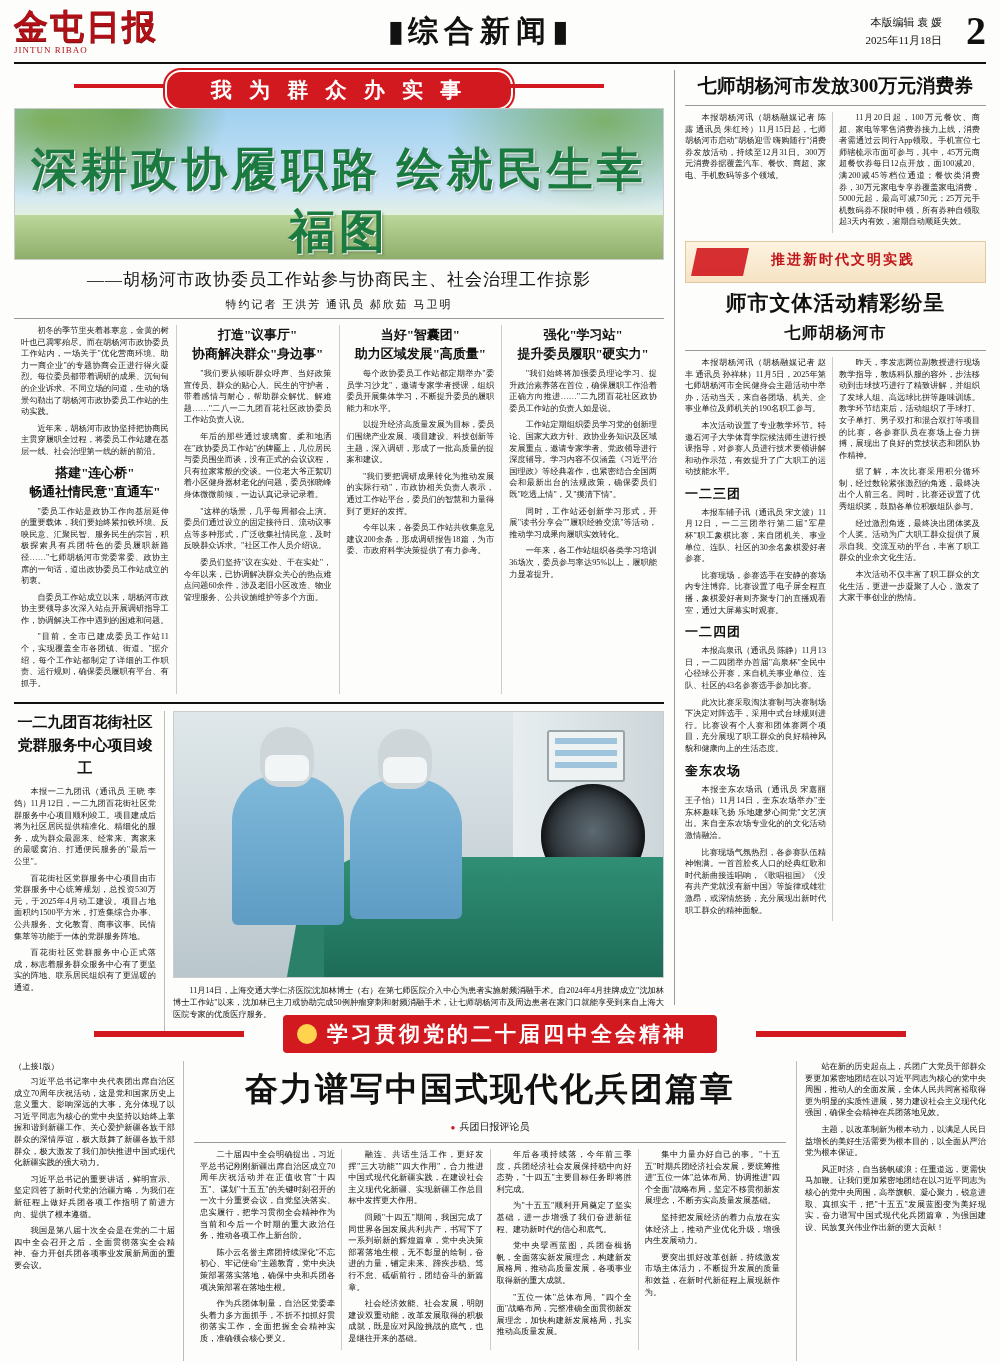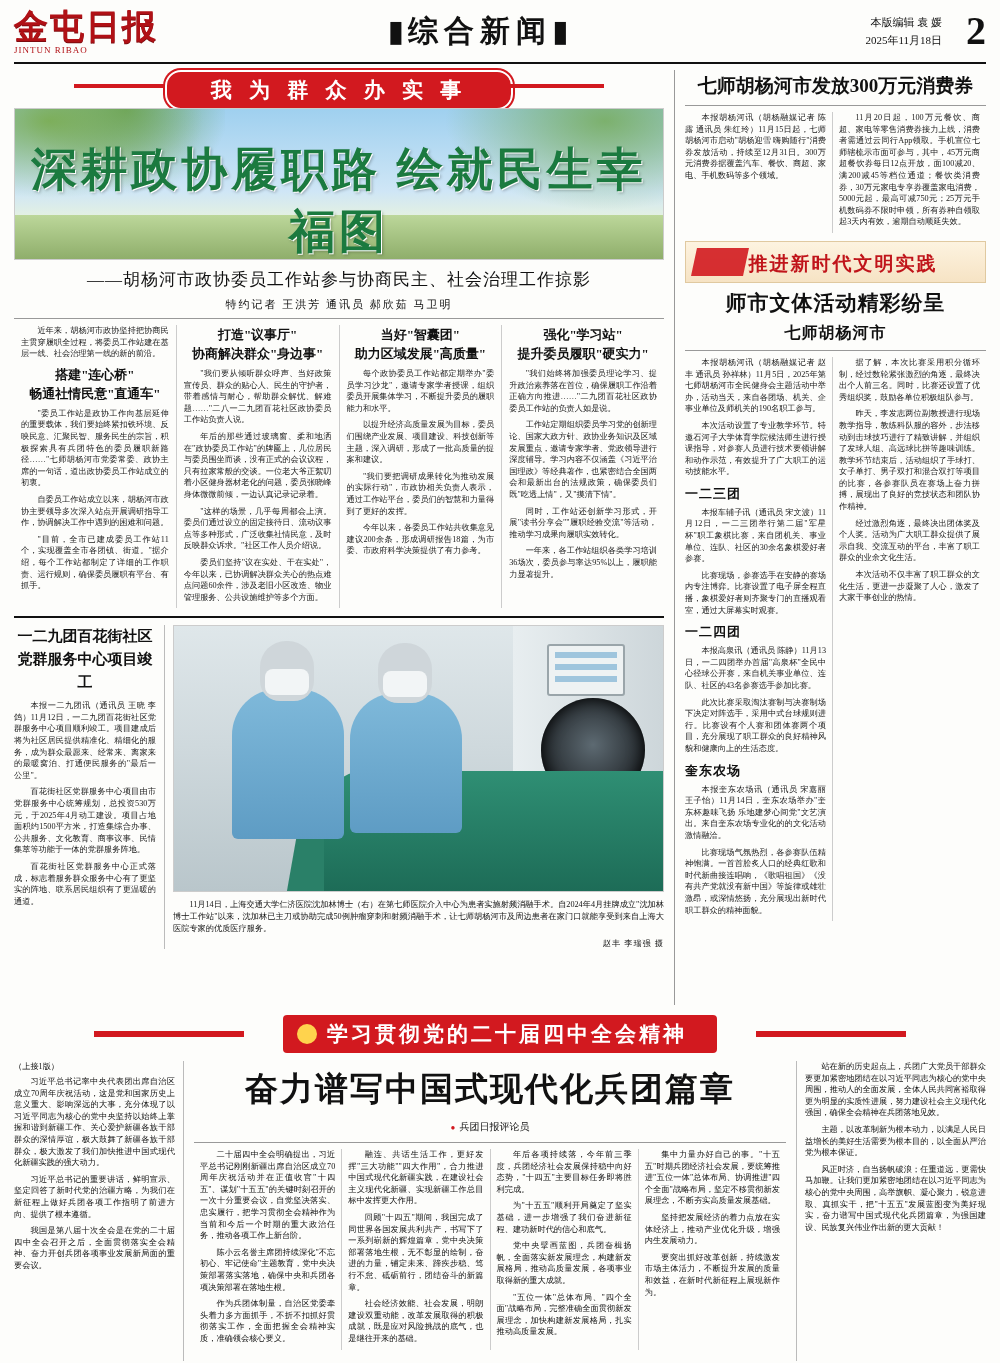--- a/index.html
+++ b/index.html
@@ -110,21 +110,21 @@
   
   .r-head{font-size:19px;font-weight:bold;text-align:center;line-height:27px;margin:2px 0 6px;}
   .r-cols{display:flex;}
   .r-cols > .c{flex:1;padding:0 6px;box-sizing:border-box;border-left:1px solid #ccc;}
   .r-cols > .c:first-child{border-left:0;padding-left:0;}
   .r-banner{
     position:relative;height:40px;margin:8px 0 6px;border:1px solid #e0c9a0;overflow:hidden;
     background:linear-gradient(180deg,#fdf3e0,#f6e3c4);
   }
   .r-banner .txt{
-    position:absolute;left:0;right:0;top:9px;text-align:center;font-size:19px;font-weight:bold;
+    position:absolute;left:0;right:0;top:9px;text-align:center;font-size:14px;font-weight:bold;
     color:#c0141a;letter-spacing:2px;margin-left:15px;
   }
   .r-banner .flag{position:absolute;left:8px;top:6px;width:52px;height:28px;background:#d2191f;transform:skewX(-12deg);opacity:.9;}
   .sec-title{font-size:21px;font-weight:bold;text-align:center;margin:6px 0 6px;letter-spacing:1px;}
   .kicker{font-size:16px;font-weight:bold;text-align:center;margin:4px 0 5px;letter-spacing:1px;}
   .r-sub{font-size:13px;font-weight:bold;text-align:left;margin:7px 0 4px;letter-spacing:1px;}
 
   
   .study-band{margin:10px 0 6px;text-align:center;position:relative;height:40px;}
   .study-band .inner{
@@ -188,20 +188,21 @@
         <div class="leaf2"></div>
         <div class="ground"></div>
         <div class="hl">深耕政协履职路  绘就民生幸福图</div>
       </div>
       <div class="hero-sub">——胡杨河市政协委员工作站参与协商民主、社会治理工作掠影</div>
       <div class="byline">特约记者 王洪芳  通讯员 郝欣茹 马卫明</div>
       <hr class="hr-thin">
 
       <div class="cols4">
         <div class="c">
+          <p class="tx">初冬的季节里夹着暮寒意，金黄的树叶也已凋零殆尽。而在胡杨河市政协委员工作站内，一场关于"优化营商环境、助力一商企业"的专题协商会正进行得火凝烈。每位委员都带着调研的成果、沉甸甸的企业诉求、不同立场的问道，生动的场景勾勒出了胡杨河市政协委员工作站的生动实践。</p>
           <p class="tx">近年来，胡杨河市政协坚持把协商民主贯穿履职全过程，将委员工作站建在基层一线、社会治理第一线的新的前沿。</p>
           <div class="sub-h">搭建"连心桥"<br>畅通社情民意"直通车"</div>
           <p class="tx">"委员工作站是政协工作向基层延伸的重要载体，我们要始终紧扣铁环境、反映民意、汇聚民智、服务民生的宗旨，积极探索具有兵团特色的委员履职新路径……"七师胡杨河市党委常委、政协主席的一句话，道出政协委员工作站成立的初衷。</p>
           <p class="tx">自委员工作站成立以来，胡杨河市政协主要领导多次深入站点开展调研指导工作，协调解决工作中遇到的困难和问题。</p>
           <p class="tx">"目前，全市已建成委员工作站11个，实现覆盖全市各团镇、街道。"据介绍，每个工作站都制定了详细的工作职责、运行规则，确保委员履职有平台、有抓手。</p>
         </div>
         <div class="c">
           <div class="sub-h">打造"议事厅"<br>协商解决群众"身边事"</div>
           <p class="tx">"我们要从倾听群众呼声、当好政策宣传员、群众的贴心人、民生的守护者，带着感情与耐心，帮助群众解忧、解难题……"二八一二九团百花社区政协委员工作站负责人说。</p>
           <p class="tx">年后的那些通过玻璃窗、柔和地洒在"政协委员工作站"的牌匾上，几位居民与委员围坐而谈，没有正式的会议议程，只有拉家常般的交谈。一位老大爷正絮叨着小区健身器材老化的问题，委员张晓峰身体微微前倾，一边认真记录记录着。</p>
@@ -285,22 +286,22 @@
           <p class="tx">本报车辅子讯（通讯员 宋文波）11月12日，一二三团举行第二届"军星杯"职工象棋比赛，来自团机关、事业单位、连队、社区的30余名象棋爱好者参赛。</p>
           <p class="tx">比赛现场，参赛选手在安静的赛场内专注博弈。比赛设置了电子屏全程直播，象棋爱好者则齐聚专门的直播观看室，通过大屏幕实时观赛。</p>
           <div class="r-sub">一二四团</div>
           <p class="tx">本报高泉讯（通讯员 陈静）11月13日，一二四团举办首届"高泉杯"全民中心径球公开赛，来自机关事业单位、连队、社区的43名参赛选手参加比赛。</p>
           <p class="tx">此次比赛采取淘汰赛制与决赛制场下决定对阵选手，采用中式台球规则进行。比赛设有个人赛和团体赛两个项目，充分展现了职工群众的良好精神风貌和健康向上的生活态度。</p>
           <div class="r-sub">奎东农场</div>
           <p class="tx">本报奎东农场讯（通讯员 宋嘉丽 王子怡）11月14日，奎东农场举办"奎东杯趣味飞扬 乐地建梦心间党"文艺演出。来自奎东农场专业化的的文化活动激情融洽。</p>
           <p class="tx">比赛现场气氛热烈，各参赛队伍精神饱满。一首首脍炙人口的经典红歌和时代新曲接连唱响，《歌唱祖国》《没有共产党就没有新中国》等旋律或雄壮激昂，或深情悠扬，充分展现出新时代职工群众的精神面貌。</p>
         </div>
         <div class="c">
+          <p class="tx">昨天，李发志两位副教授进行现场教学指导，教练科队服的容外，步法移动到击球技巧进行了精致讲解，并组织了发球人组、高远球比拼等趣味训练。教学环节结束后，活动组织了手球打、女子单打、男子双打和混合双打等项目的比赛，各参赛队员在赛场上奋力拼搏，展现出了良好的竞技状态和团队协作精神。</p>
           <p class="tx">据了解，本次比赛采用积分循环制，经过数轮紧张激烈的角逐，最终决出个人前三名。同时，比赛还设置了优秀组织奖，鼓励各单位积极组队参与。</p>
-          <p class="tx">昨天，李发志两位副教授进行现场教学指导，教练科队服的容外，步法移动到击球技巧进行了精致讲解，并组织了发球人组、高远球比拼等趣味训练。教学环节结束后，活动组织了手球打、女子单打、男子双打和混合双打等项目的比赛，各参赛队员在赛场上奋力拼搏，展现出了良好的竞技状态和团队协作精神。</p>
           <p class="tx">经过激烈角逐，最终决出团体奖及个人奖。活动为广大职工群众提供了展示自我、交流互动的平台，丰富了职工群众的业余文化生活。</p>
           <p class="tx">本次活动不仅丰富了职工群众的文化生活，更进一步凝聚了人心，激发了大家干事创业的热情。</p>
         </div>
       </div>
     </div>
   </div>
 
   <div class="study-band">
     <div class="l"></div>
     <div class="r"></div>

